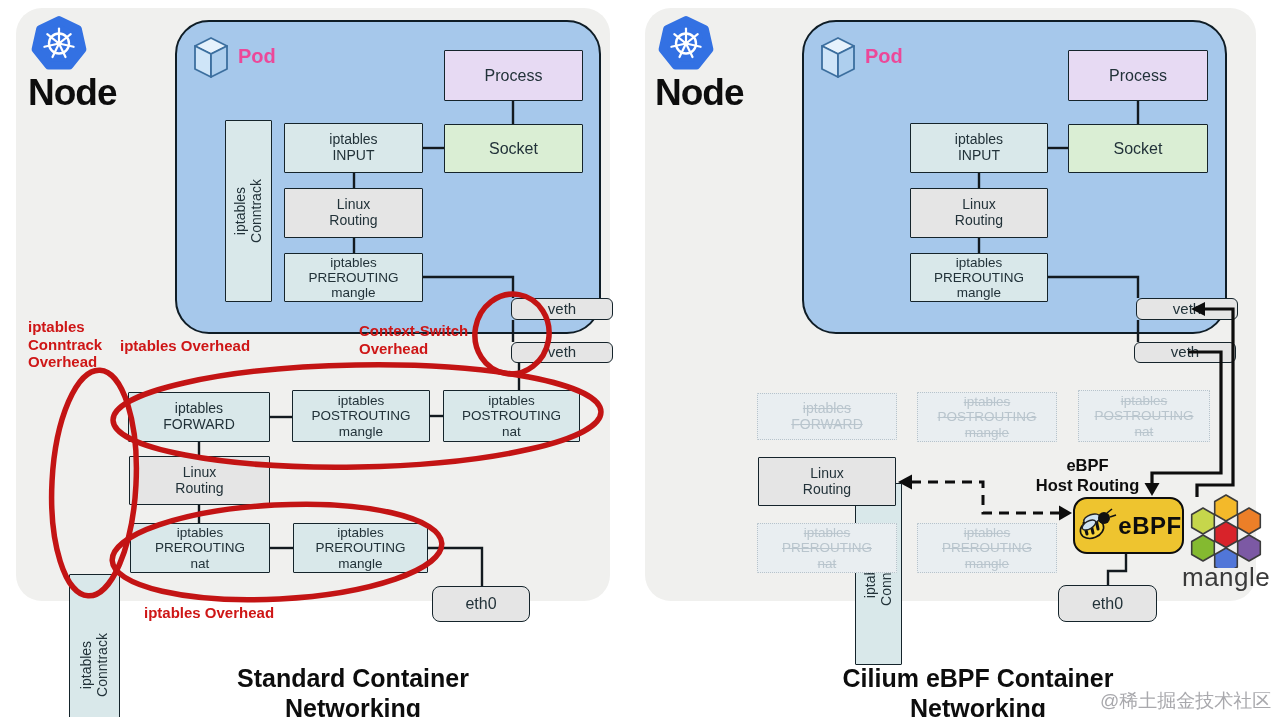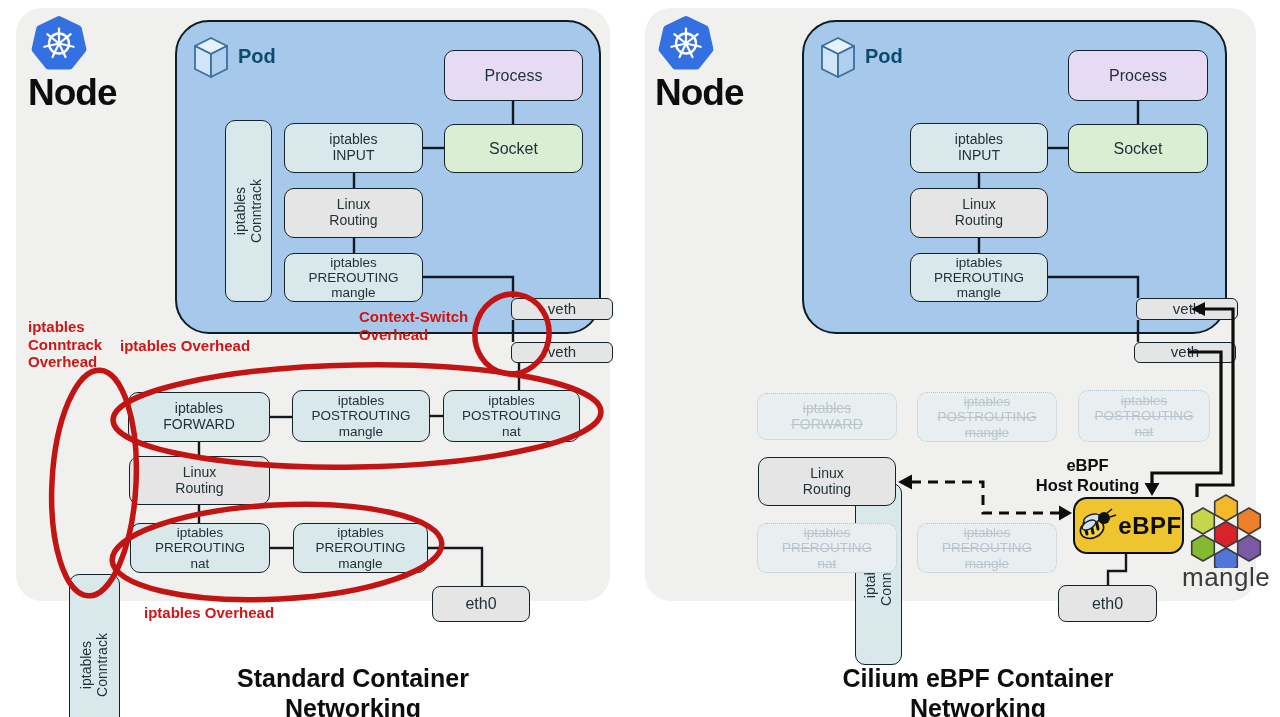--- a/index.html
+++ b/index.html
@@ -6,21 +6,21 @@
   #stage {
     position:relative; width:1280px; height:717px; overflow:hidden;
     font-family:"Liberation Sans", sans-serif; background:#ffffff;
   }
   .panel { position:absolute; background:#f0f0ee; border-radius:26px; z-index:0; }
   .pod { position:absolute; background:#a6c8eb; border:2.2px solid #0f1d26; border-radius:34px; z-index:1; }
   .bx {
     position:absolute; box-sizing:border-box; z-index:3;
     display:flex; align-items:center; justify-content:center;
     text-align:center; white-space:pre-line;
-    border:1.8px solid #15242b; border-radius:10px;
+    border:1.8px solid #15242b; border-radius:1px;
     font-size:14px; line-height:1.12; color:#223239; background:#d9e8ea;
   }
   .gray { background:#e5e5e5; }
   .lav  { background:#e7daf3; }
   .grn  { background:#daeed4; }
   .small{ border-radius:6px; font-size:15px;margin-left:48px; }
   .f13  { font-size:13.5px; }
   .faded{
     background:#e9eef1; border:1.6px dotted #b7c3cb; color:#b9c5cd;
     text-decoration:line-through; text-decoration-thickness:1.2px;
@@ -31,21 +31,21 @@
     transform:translate(-50%,-50%) rotate(-90deg);
     text-align:center; white-space:pre-line;
   }
   .ebpf {
     position:absolute; z-index:3; box-sizing:border-box;
     background:#eec42f; border:2.6px solid #0d0d0d; border-radius:14px;
     display:flex; align-items:center; justify-content:center; gap:1px;
   }
   .ebpf-txt { font-weight:800; font-size:24px; color:#0d0d0d; letter-spacing:0.5px; }
   .nodelbl { position:absolute; font-weight:bold; font-size:37px; color:#0d0d0d; letter-spacing:-1px; z-index:2; }
-  .podlbl  { position:absolute; font-weight:bold; font-size:20px; color:#0c4a6e; z-index:2;text-align:right; }
+  .podlbl  { position:absolute; font-weight:bold; font-size:20px; color:#ec4899; z-index:2;text-align:right; }
   .title   { position:absolute; width:400px; text-align:center; white-space:pre-line;
              font-weight:bold; font-size:25px; line-height:1.2; color:#0d0d0d; z-index:2;margin-top:31px; }
   .rednote { position:absolute; color:#ce1616; font-weight:bold; font-size:15px;
              line-height:1.18; white-space:pre-line; z-index:6; }
   .blacknote{ position:absolute; font-weight:bold; font-size:16.5px; line-height:1.2;
              color:#0d0d0d; text-align:center; white-space:pre-line; z-index:4; }
   .cilium-word { position:absolute; font-size:26px; color:#3a3a3a; z-index:4; letter-spacing:0.5px; }
   .watermark { position:absolute; font-size:19px; color:#a9a9ad; z-index:6; }
   .icon { position:absolute; z-index:2; }
   svg.overlay { position:absolute; left:0; top:0; z-index:4; pointer-events:none; }
@@ -194,21 +194,21 @@
     </svg>
     <span class="ebpf-txt">eBPF</span>
   </div>
 
   <div class="bx gray" style="left:1058px; top:585px; width:99px; height:37px; font-size:16px; border-radius:8px;">eth0</div>
 
   <div class="rednote" style="left:28px; top:318px;">iptables
 Conntrack
 Overhead</div>
   <div class="rednote" style="left:120px; top:337px;">iptables Overhead</div>
-  <div class="rednote" style="left:359px; top:308px;">Context-Switch
+  <div class="rednote" style="left:359px; top:322px;">Context-Switch
 Overhead</div>
   <div class="rednote" style="left:144px; top:604px;">iptables Overhead</div>
 
   <div class="blacknote" style="left:1030px; top:456px; width:115px;">eBPF
 Host Routing</div>
 
   <svg class="icon" style="left:1188px; top:494px;" width="76" height="74" viewBox="0 0 76 74">
     <g stroke="#3c3c3c" stroke-width="1.6" stroke-linejoin="round">
       <polygon points="38,1 49.3,7.5 49.3,20.5 38,27 26.7,20.5 26.7,7.5" fill="#f3b92a"></polygon>
       <polygon points="15,14 26.3,20.5 26.3,33.5 15,40 3.7,33.5 3.7,20.5" fill="#c6d64b"></polygon>
@@ -218,20 +218,21 @@
       <polygon points="61,41 72.3,47.5 72.3,60.5 61,67 49.7,60.5 49.7,47.5" fill="#7c59a4"></polygon>
       <polygon points="38,54 49.3,60.5 49.3,73 38,79.5 26.7,73 26.7,60.5" fill="#5176d8"></polygon>
     </g>
   </svg>
   <div class="cilium-word" style="left:1182px; top:562px;">mangle</div>
 
   <div class="title" style="left:153px; top:632px;">Standard Container
 Networking</div>
   <div class="title" style="left:778px; top:632px;">Cilium eBPF Container
 Networking</div>
+  <div class="watermark" style="left:1100px; top:688px;">@稀土掘金技术社区</div>
 
   <svg class="overlay" width="1280" height="717" viewBox="0 0 1280 717">
 
     <g stroke="#131a1f" stroke-width="2.4" fill="none">
       <line x1="513" y1="101" x2="513" y2="124"></line>
       <line x1="423" y1="148" x2="444" y2="148"></line>
       <line x1="354" y1="173" x2="354" y2="188"></line>
       <line x1="354" y1="238" x2="354" y2="253"></line>
       <polyline points="423,277 513,277 513,298"></polyline>
       <line x1="513" y1="320" x2="513" y2="342"></line>

